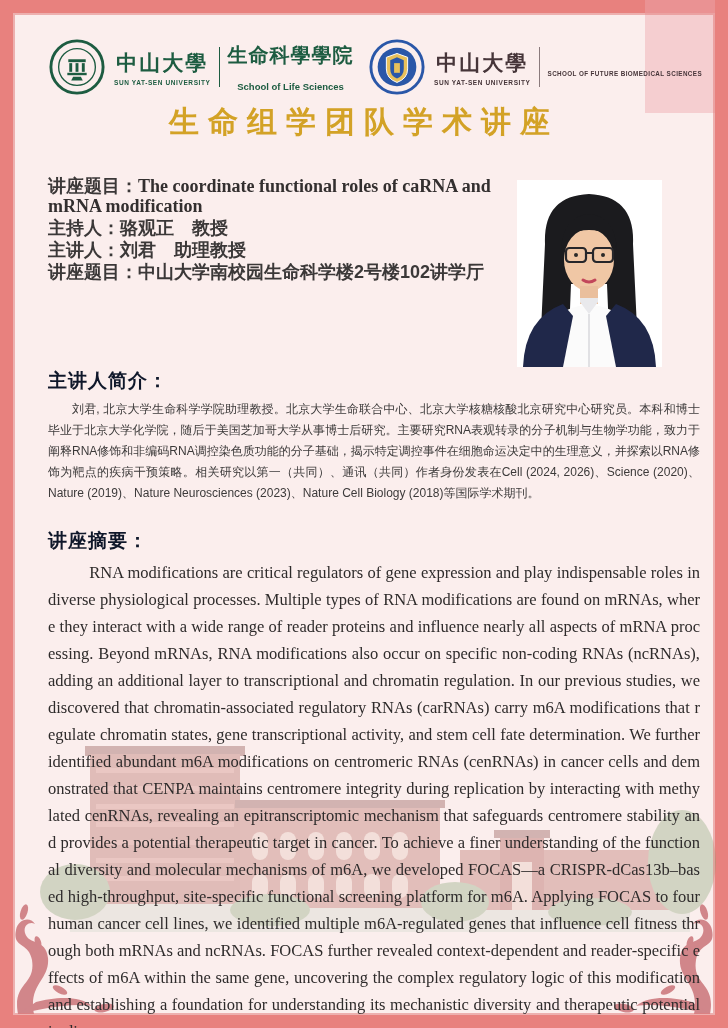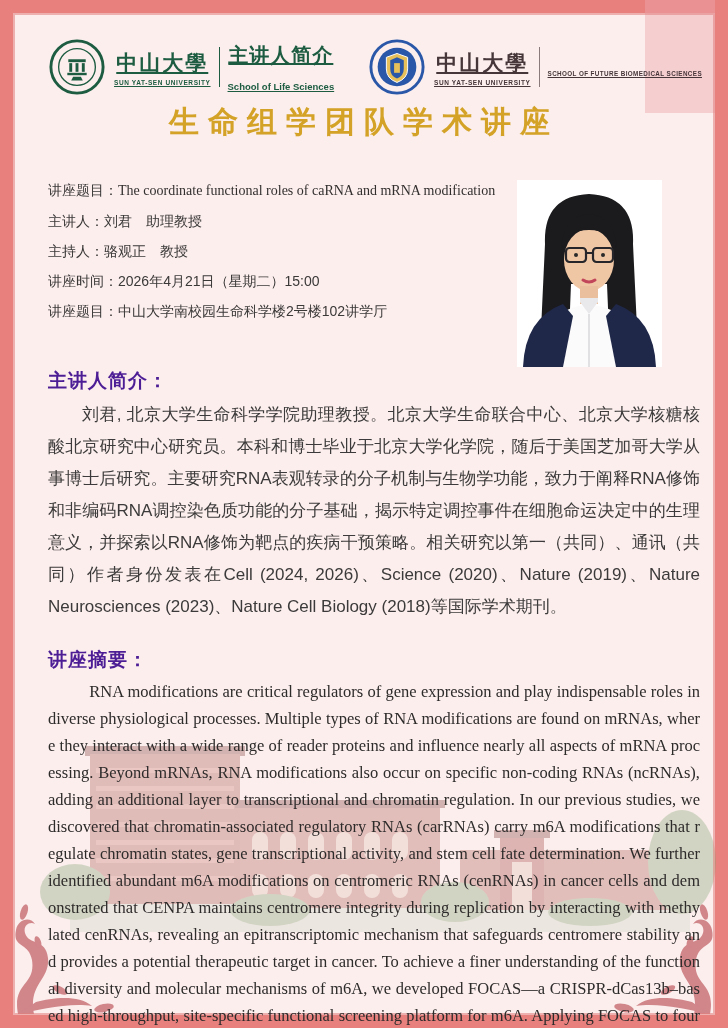--- a/index.html
+++ b/index.html
@@ -22,56 +22,56 @@
   .flourish-br{right:8px;bottom:10px;transform:scaleX(-1);}
   .watermark{position:absolute;left:30px;top:742px;width:690px;height:215px;opacity:0.32;z-index:1;}
 
   .logos{
     position:absolute;top:38px;left:48px;right:26px;z-index:4;
     display:flex;justify-content:space-between;align-items:center;
   }
   .logo{display:flex;align-items:center;gap:8px;}
   .seal{width:58px;height:58px;flex:0 0 auto;}
   .logo-text{display:flex;align-items:center;gap:8px;}
-  .uni-block{text-align:center;text-decoration:underline;}
+  .uni-block{text-align:center;}
   .uni-cn{font-size:21px;font-weight:bold;font-family:"Liberation Serif","DejaVu Serif",serif;letter-spacing:2px;}
   .uni-en{font-size:6.5px;letter-spacing:0.6px;font-weight:bold;margin-top:2px;}
   .divider{width:1px;height:40px;}
   .school-cn{font-size:20px;font-weight:bold;font-family:"Liberation Serif","DejaVu Serif",serif;letter-spacing:1px;}
   .school-en{margin-top:12px;font-weight:bold;}
   .logo-green{color:#1d5c41;}
   .logo-green .divider{background:#1d5c41;}
   .logo-green .school-en{font-size:9.5px;}
   .logo-maroon{color:#463539;}
   .logo-maroon .divider{background:#8a7a7c;}
   .logo-maroon .school-en{font-size:6.3px;letter-spacing:0.4px;}
 
   .poster-title{
     position:absolute;top:102px;left:0;width:100%;text-align:center;z-index:4;
     color:#d3a226;font-size:30px;font-weight:bold;letter-spacing:9px;
     font-family:"Liberation Serif","DejaVu Serif",serif;
   }
 
   .details{position:absolute;left:48px;top:176px;width:464px;z-index:4;color:#3b3838;}
-  .detail-row{margin:0 0 2px 0;font-size:14px;font-weight:normal;line-height:28px;}
+  .detail-row{margin:0 0 2px 0;font-size:18px;font-weight:bold;line-height:20px;}
   .serif-val{font-family:"Liberation Serif","DejaVu Serif",serif;color:#332f2f;}
 
   .photo-box{
     position:absolute;left:517px;top:180px;width:145px;height:187px;z-index:4;
     background:#fff;
   }
   .photo-box svg{display:block;}
 
   .content{position:absolute;left:48px;top:368px;right:28px;z-index:4;}
   .sec-heading{
-    color:#4c1d95;font-size:19px;font-weight:bold;margin:0 0 5px 0;
+    color:#0f172a;font-size:19px;font-weight:bold;margin:0 0 5px 0;
     font-family:"Liberation Serif","DejaVu Serif",serif;letter-spacing:1px;
   }
   .bio-text{
-    margin:0;color:#3c3a3a;font-size:17px;line-height:32px;
+    margin:0;color:#3c3a3a;font-size:12px;line-height:21px;
     text-align:justify;text-indent:2em;
   }
   .abstract-head{margin-top:24px;}
   .abstract-text{
     margin:0;color:#2e2b2b;font-size:16.5px;line-height:27px;
     font-family:"Liberation Serif","DejaVu Serif",serif;
     text-align:justify;word-break:break-all;text-indent:2.5em;
   }
 </style>
 </head>
@@ -157,21 +157,21 @@
         <rect x="20" y="36" width="20" height="2.5" fill="#1d5c41"></rect>
         <path d="M26 40 L34 40 L36 44 L24 44 Z" fill="#1d5c41"></path>
       </svg>
       <div class="logo-text">
         <div class="uni-block">
           <div class="uni-cn">中山大學</div>
           <div class="uni-en">SUN YAT-SEN UNIVERSITY</div>
         </div>
         <div class="divider"></div>
         <div class="uni-block">
-          <div class="school-cn">主讲人简介</div>
+          <div class="school-cn">生命科學學院</div>
           <div class="school-en">School of Life Sciences</div>
         </div>
       </div>
     </div>
 
     <div class="logo logo-maroon">
       <svg class="seal" viewBox="0 0 60 60">
         <circle cx="30" cy="30" r="27" fill="none" stroke="#2a57a8" stroke-width="3"></circle>
         <circle cx="30" cy="30" r="20" fill="#2a57a8"></circle>
         <path d="M30 16 L41 20 L41 32 Q41 42 30 46 Q19 42 19 32 L19 20 Z" fill="#e8c05a" stroke="#fff" stroke-width="1"></path>
@@ -188,23 +188,22 @@
           <div class="school-en">SCHOOL OF FUTURE BIOMEDICAL SCIENCES</div>
         </div>
       </div>
     </div>
   </div>
 
   <div class="poster-title">生命组学团队学术讲座</div>
 
   <div class="details">
     <p class="detail-row"><span class="d-label">讲座题目：</span><span class="serif-val">The coordinate functional roles of caRNA and mRNA modification</span></p>
+    <p class="detail-row"><span class="d-label">主持人：</span><span>骆观正　教授</span></p>
     <p class="detail-row"><span class="d-label">主讲人：</span><span>刘君　助理教授</span></p>
-    <p class="detail-row"><span class="d-label">主持人：</span><span>骆观正　教授</span></p>
-    <p class="detail-row"><span class="d-label">讲座时间：</span><span>2026年4月21日（星期二）15:00</span></p>
     <p class="detail-row"><span class="d-label">讲座题目：</span><span>中山大学南校园生命科学楼2号楼102讲学厅</span></p>
   </div>
 
   <div class="photo-box">
     <svg width="145" height="187" viewBox="0 0 145 187">
       <rect width="145" height="187" fill="#ffffff"></rect>
       <path d="M28 64 Q26 16 72 14 Q118 16 116 64 L120 148 Q106 162 92 152 L90 104 L54 104 L52 154 Q38 164 24 150 Z" fill="#1b1b1e"></path>
       <ellipse cx="72" cy="80" rx="25" ry="31" fill="#f0c7a5"></ellipse>
       <path d="M44 70 Q46 36 72 34 Q98 36 100 70 Q94 50 72 50 Q50 50 44 70 Z" fill="#1b1b1e"></path>
       <rect x="49" y="68" width="20" height="14" rx="3.5" fill="none" stroke="#26262a" stroke-width="2.2"></rect>

